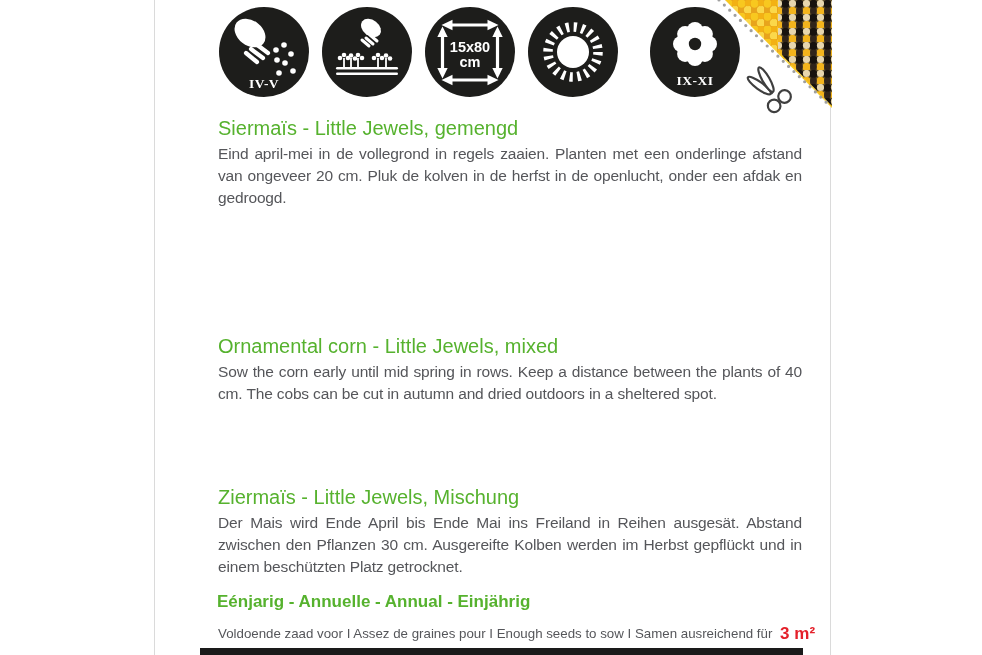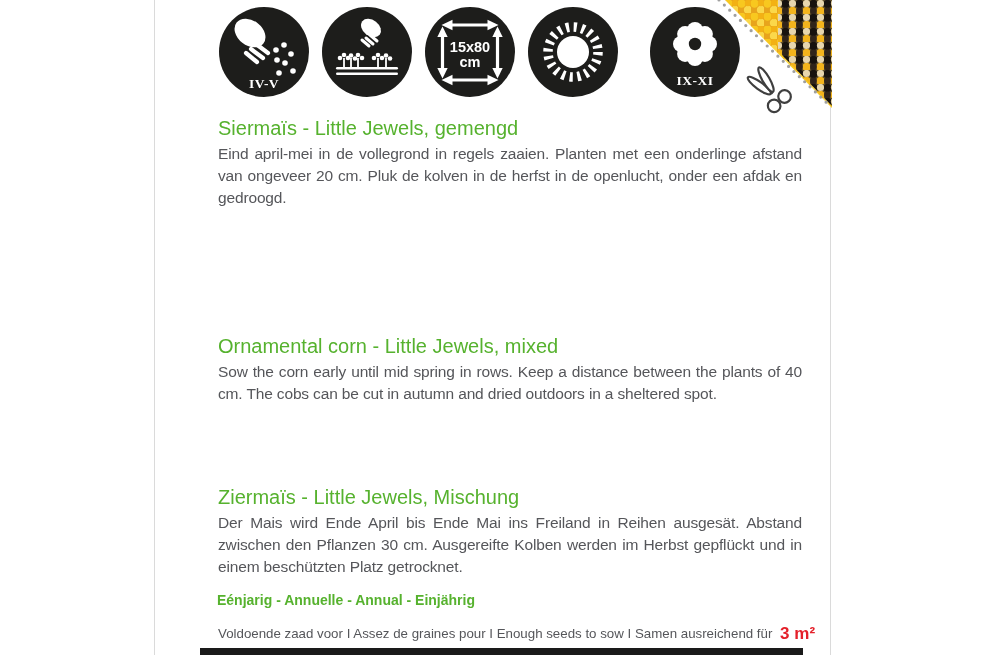--- a/index.html
+++ b/index.html
@@ -27,21 +27,21 @@
   .sec-nl{top:118px;} .sec-fr{top:227px;} .sec-en{top:336px;} .sec-de{top:445px;margin-top:42px;}
   .sec-heading{
     color:#56b22e;font-size:20px;font-weight:normal;line-height:20px;margin:0 0 5px 0;
   }
   .sec-body{
     color:#55565a;font-size:15.5px;line-height:22px;letter-spacing:-0.15px;
     text-align:justify;margin:0;
   }
   .annual-line{
     position:absolute;left:62px;top:592px;
-    color:#56b22e;font-size:14px;font-weight:bold;
+    color:#56b22e;font-size:17px;font-weight:bold;
   }
   .seeds-line{
     position:absolute;left:63px;top:624px;width:584px;white-space:nowrap;
     color:#55565a;font-size:13.3px;
   }
   .seeds-amount{
     color:#e4202a;font-size:17px;font-weight:bold;margin-left:4px;
     vertical-align:-1px;
     text-align:right;
   }

